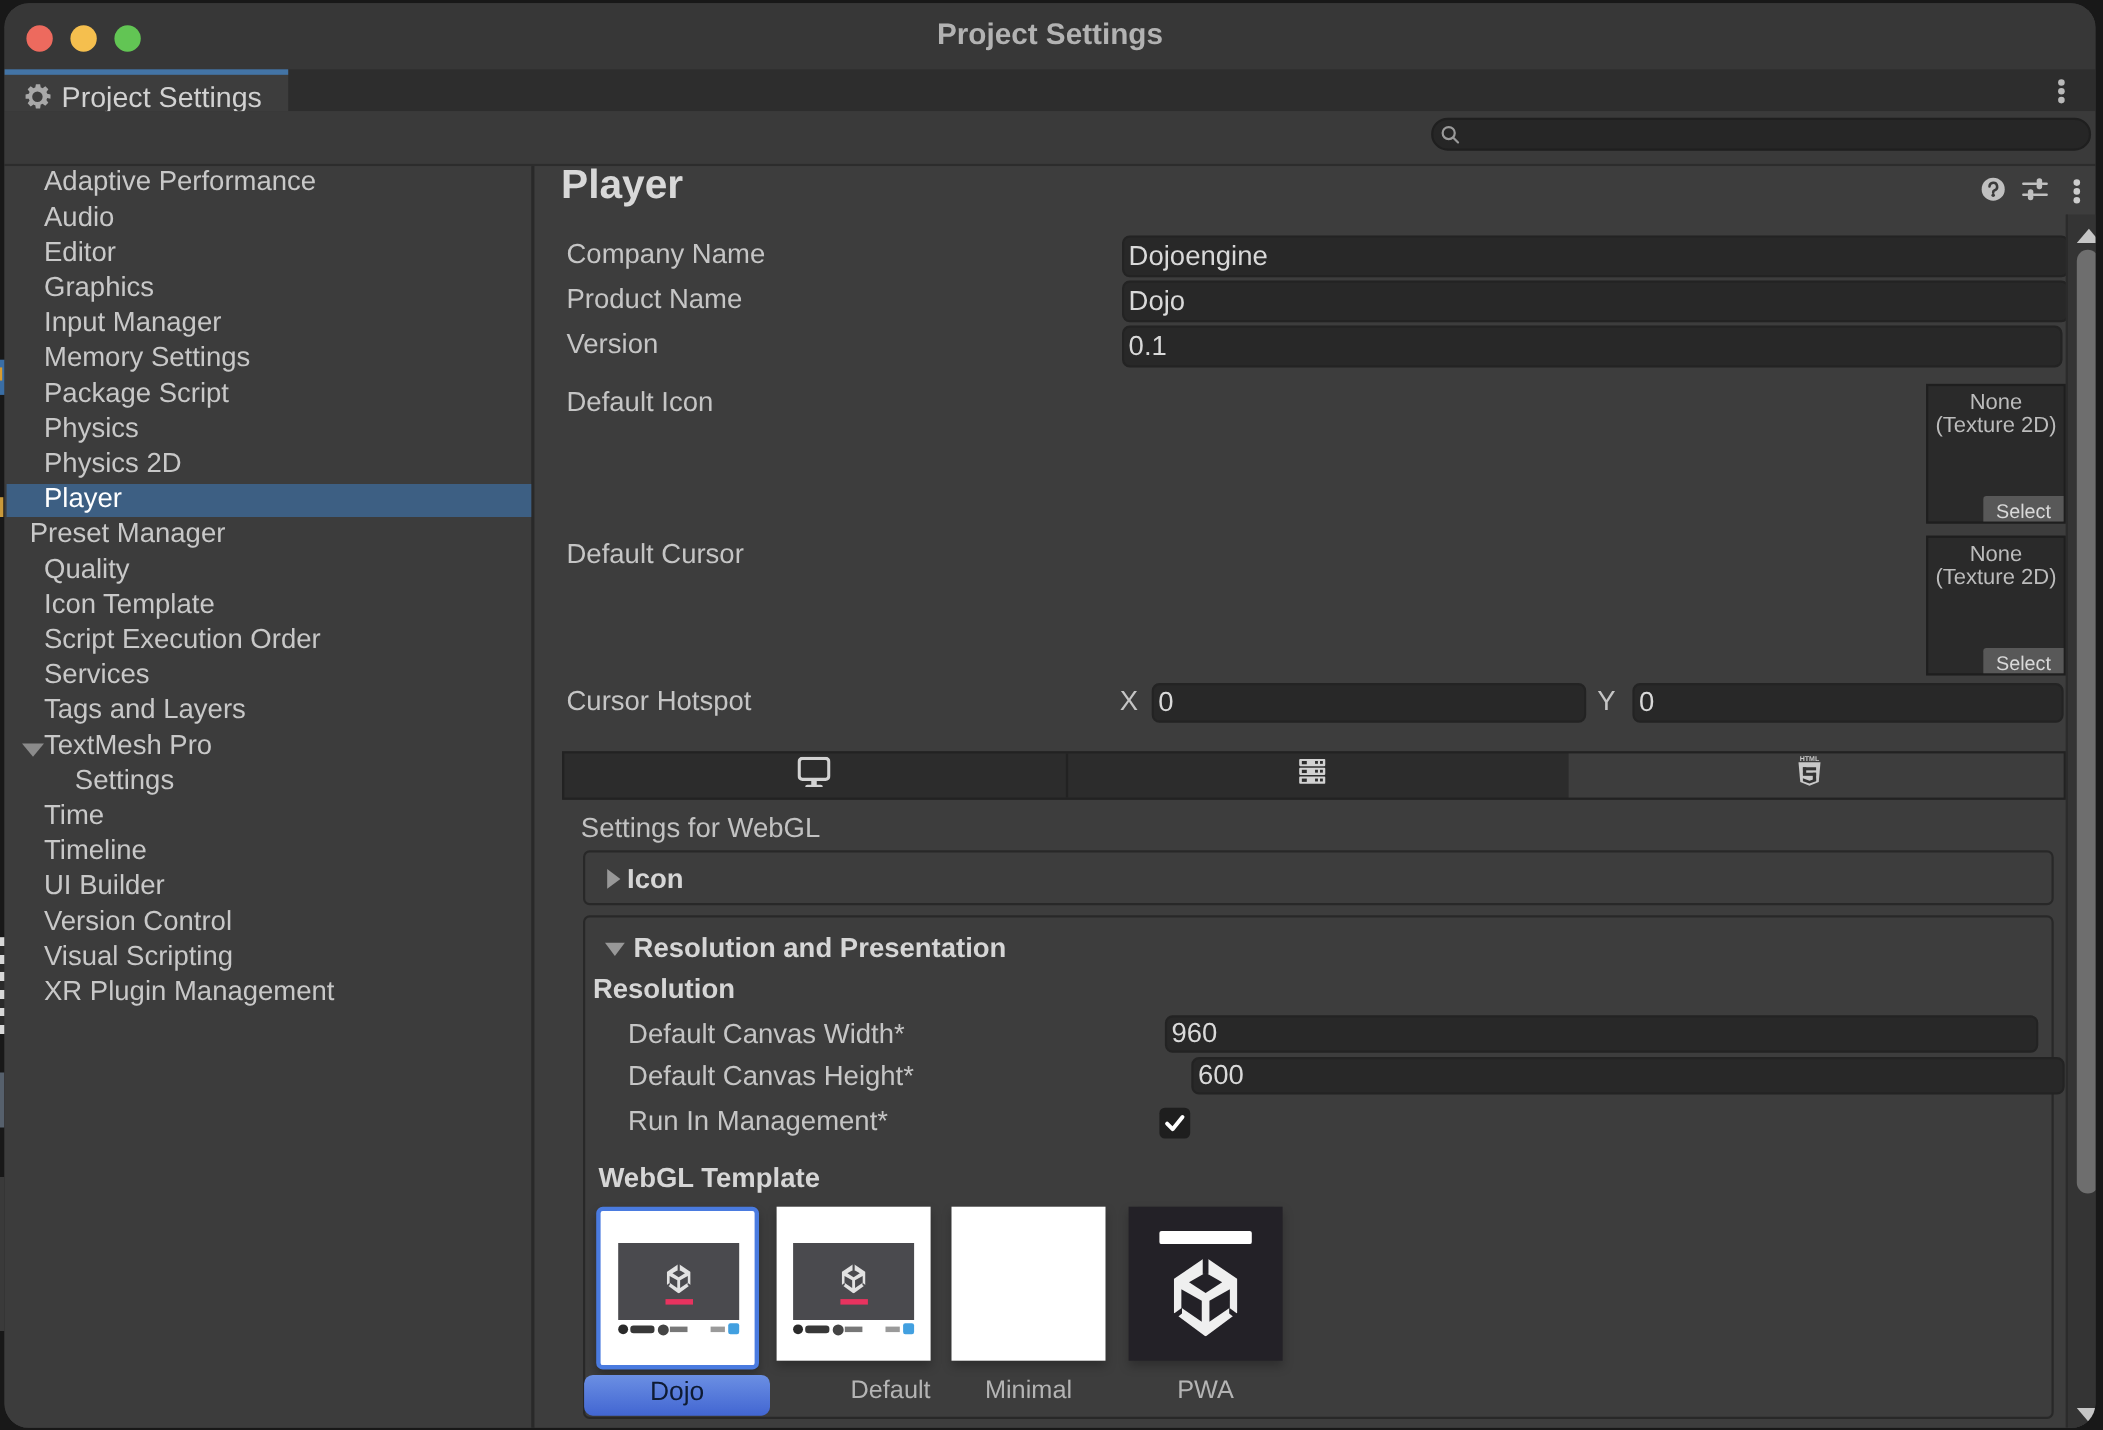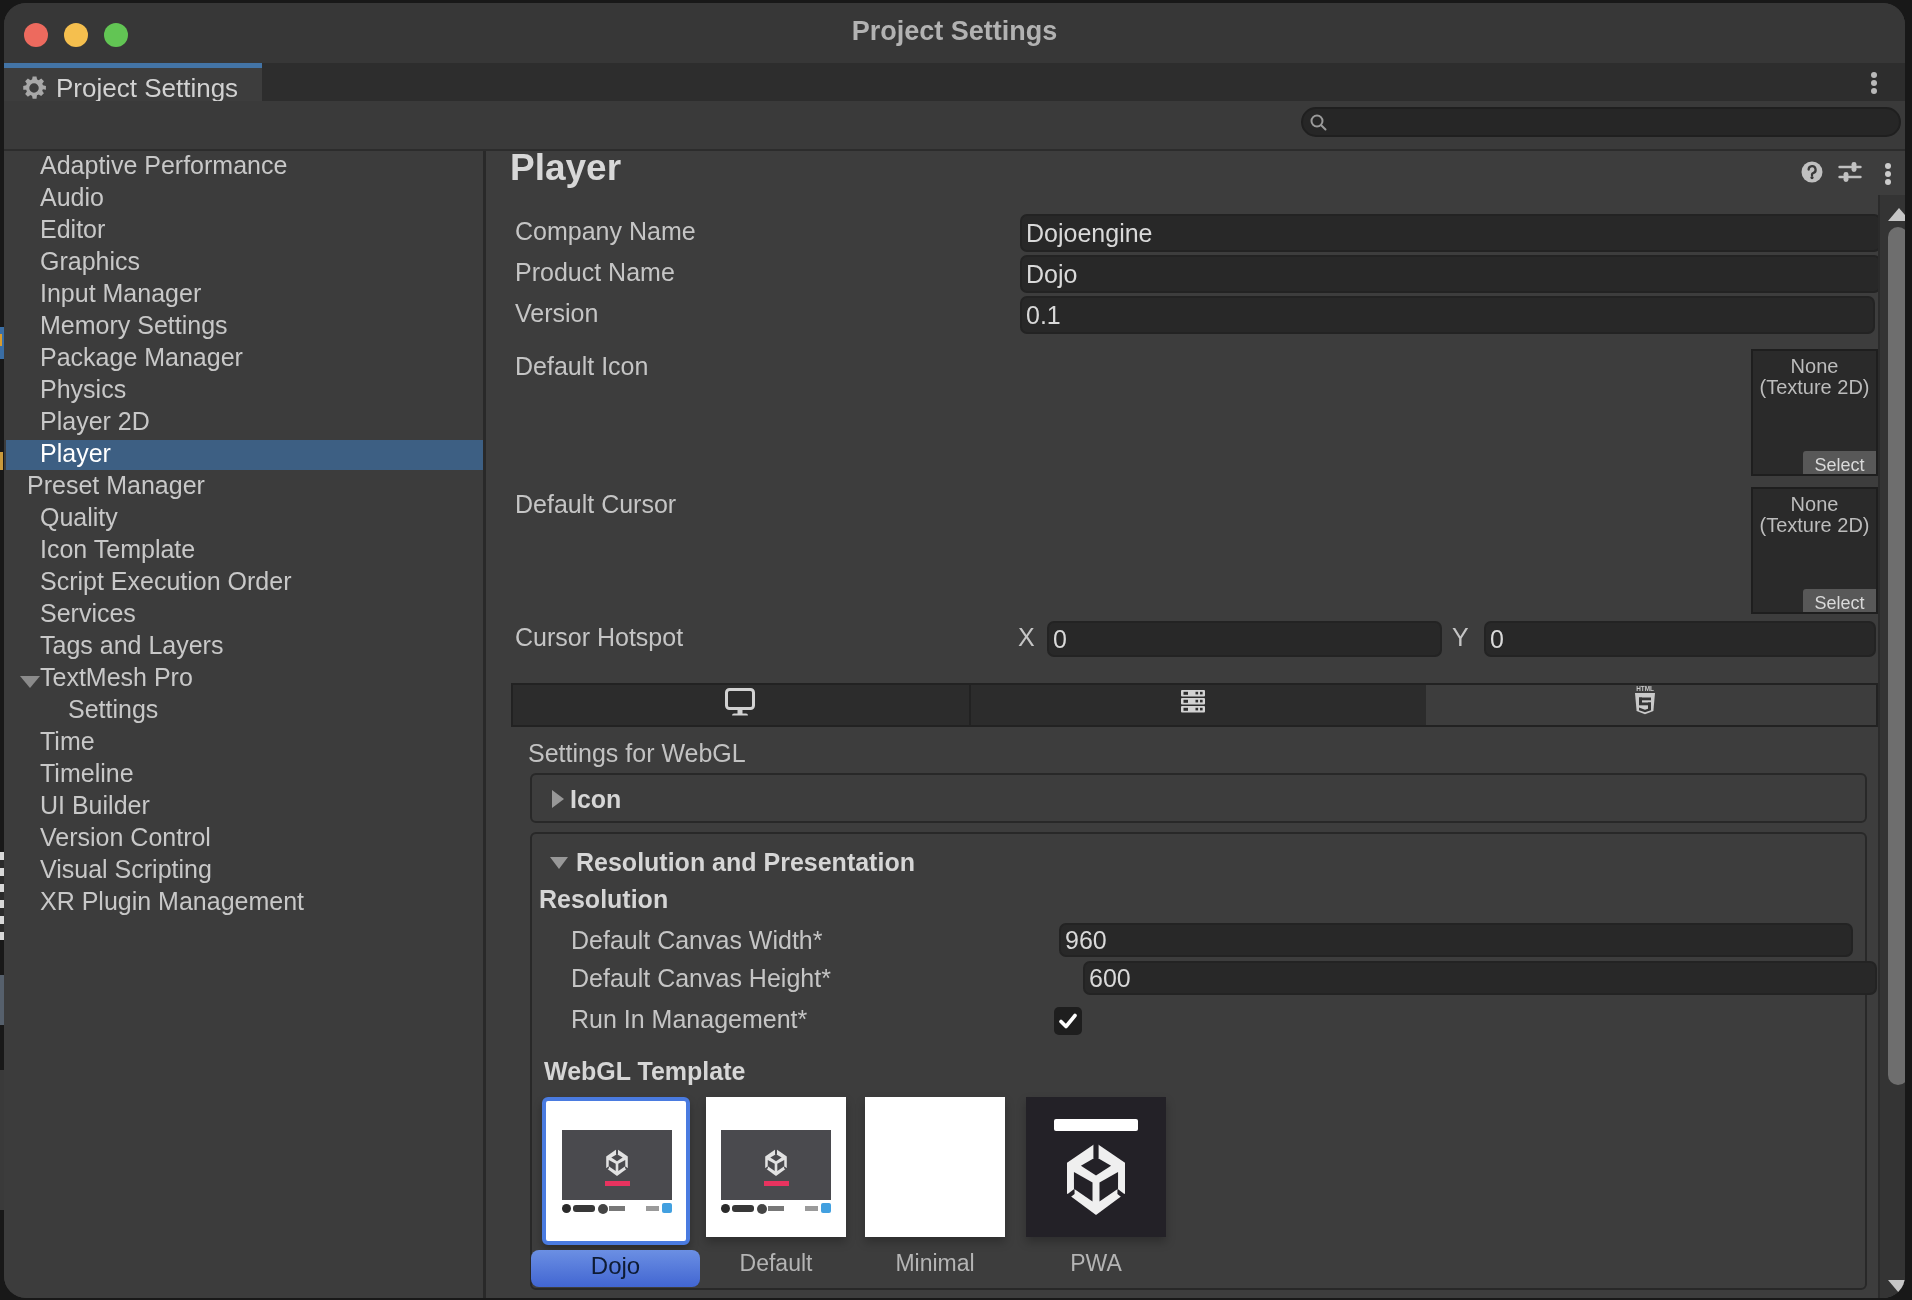--- a/index.html
+++ b/index.html
@@ -56,23 +56,23 @@
 <div class="abs" style="left:479px;top:148px;width:3px;height:1147px;background:#292929"></div>
 <div class="abs" style="left:482px;top:148px;width:1419px;height:1147px;background:#3d3d3d"></div>
 
 <div id="sidebar" class="abs" style="left:0;top:148px;width:479px;height:1147px;font-size:25px;color:#c8c8c8">
   <div class="abs" style="left:36px;top:0px">Adaptive Performance</div>
   <div class="abs" style="left:36px;top:32px">Audio</div>
   <div class="abs" style="left:36px;top:64px">Editor</div>
   <div class="abs" style="left:36px;top:96px">Graphics</div>
   <div class="abs" style="left:36px;top:128px">Input Manager</div>
   <div class="abs" style="left:36px;top:160px">Memory Settings</div>
-  <div class="abs" style="left:36px;top:192px">Package Manager</div>
+  <div class="abs" style="left:36px;top:192px">Package Script</div>
   <div class="abs" style="left:36px;top:224px">Physics</div>
-  <div class="abs" style="left:36px;top:256px">Player 2D</div>
+  <div class="abs" style="left:36px;top:256px">Physics 2D</div>
   <div class="abs" style="left:2px;top:289px;width:477px;height:30px;background:#3d5f83"></div>
   <div class="abs" style="left:36px;top:288px;color:#ffffff">Player</div>
   <div class="abs" style="left:23px;top:320px">Preset Manager</div>
   <div class="abs" style="left:36px;top:352px">Quality</div>
   <div class="abs" style="left:36px;top:384px">Icon Template</div>
   <div class="abs" style="left:36px;top:416px">Script Execution Order</div>
   <div class="abs" style="left:36px;top:448px">Services</div>
   <div class="abs" style="left:36px;top:480px">Tags and Layers</div>
   <div class="abs" style="left:16px;top:525px;width:0;height:0;border-left:10px solid transparent;border-right:10px solid transparent;border-top:12px solid #8b8b8b"></div>
   <div class="abs" style="left:36px;top:512px">TextMesh Pro</div>
@@ -237,21 +237,21 @@
   </div>
   <div class="abs" style="left:379px;top:946px;width:140px;height:140px;background:#ffffff;box-shadow:0 5px 9px rgba(0,0,0,0.25)"></div>
   <div class="abs" style="left:540px;top:946px;width:140px;height:140px;background:#232127;box-shadow:0 5px 9px rgba(0,0,0,0.25)">
     <div class="abs" style="left:28px;top:22px;width:84px;height:12px;background:#ffffff;border-radius:2px"></div>
     <svg class="abs" style="left:41px;top:46px" width="58" height="72" viewBox="0 0 100 124">
           <use href="#ulogo" fill="#efefef"></use>
         </svg>
   </div>
 
   <div class="abs" style="left:45px;top:1099px;width:169px;height:37px;border-radius:8px;background:linear-gradient(#6b8fe3,#4266d2);text-align:center;font-size:24px;line-height:31px;color:#0e1b33">Dojo</div>
-  <div class="abs" style="left:220px;top:1099px;width:140px;text-align:center;font-size:23px;color:#b4b4b4">Default</div>
+  <div class="abs" style="left:220px;top:1099px;width:140px;text-align:right;font-size:23px;color:#b4b4b4">Default</div>
   <div class="abs" style="left:379px;top:1099px;width:140px;text-align:center;font-size:23px;color:#b4b4b4">Minimal</div>
   <div class="abs" style="left:540px;top:1099px;width:140px;text-align:center;font-size:23px;color:#b4b4b4">PWA</div>
 </div>
 
 <div id="scroll" class="abs" style="left:1874px;top:192px;width:27px;height:1103px;background:#343434;border-left:2px solid #2b2b2b">
   <div class="abs" style="left:8px;top:13px;width:0;height:0;border-left:11px solid transparent;border-right:11px solid transparent;border-bottom:13px solid #c6c6c6"></div>
   <div class="abs" style="left:8px;top:32px;width:20px;height:858px;background:#6e6e6e;border-radius:10px"></div>
   <div class="abs" style="left:8px;top:1085px;width:0;height:0;border-left:11px solid transparent;border-right:11px solid transparent;border-top:13px solid #c6c6c6"></div>
 </div>
 </div>

